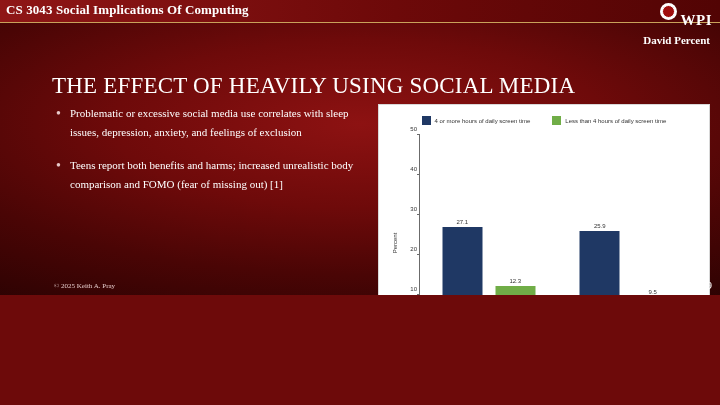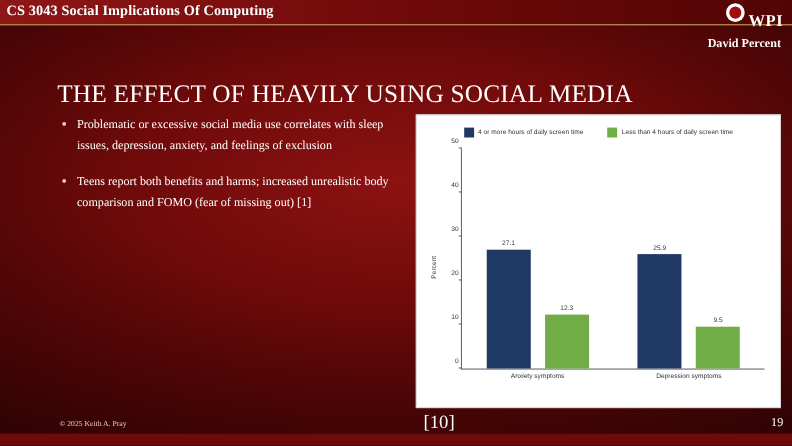--- a/index.html
+++ b/index.html
@@ -9,21 +9,21 @@
   body {
     width: 720px;
     height: 405px;
     overflow: hidden;
     font-family: "Liberation Serif", serif;
     background: #6d0a0a;
   }
   .slide {
     position: relative;
     width: 720px;
-    height: 394px;
+    height: 295px;
     background:
       radial-gradient(ellipse 90% 75% at 50% 42%, #8d1212 0%, #6e0a0a 38%, #4a0505 68%, #2a0202 100%),
       #3a0303;
     overflow: hidden;
   }
   
   .header-bar {
     position: absolute;
     left: 0;
     top: 0;

